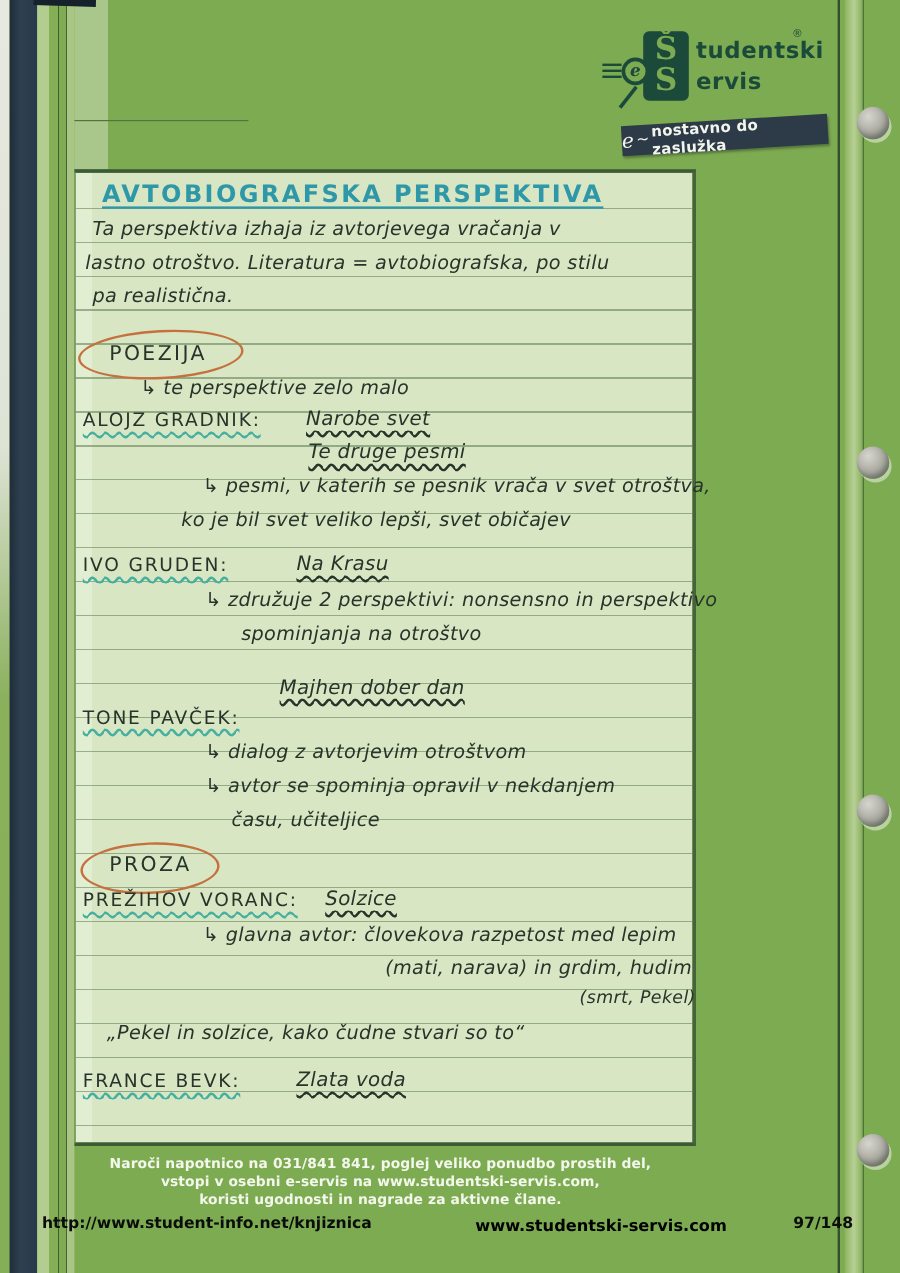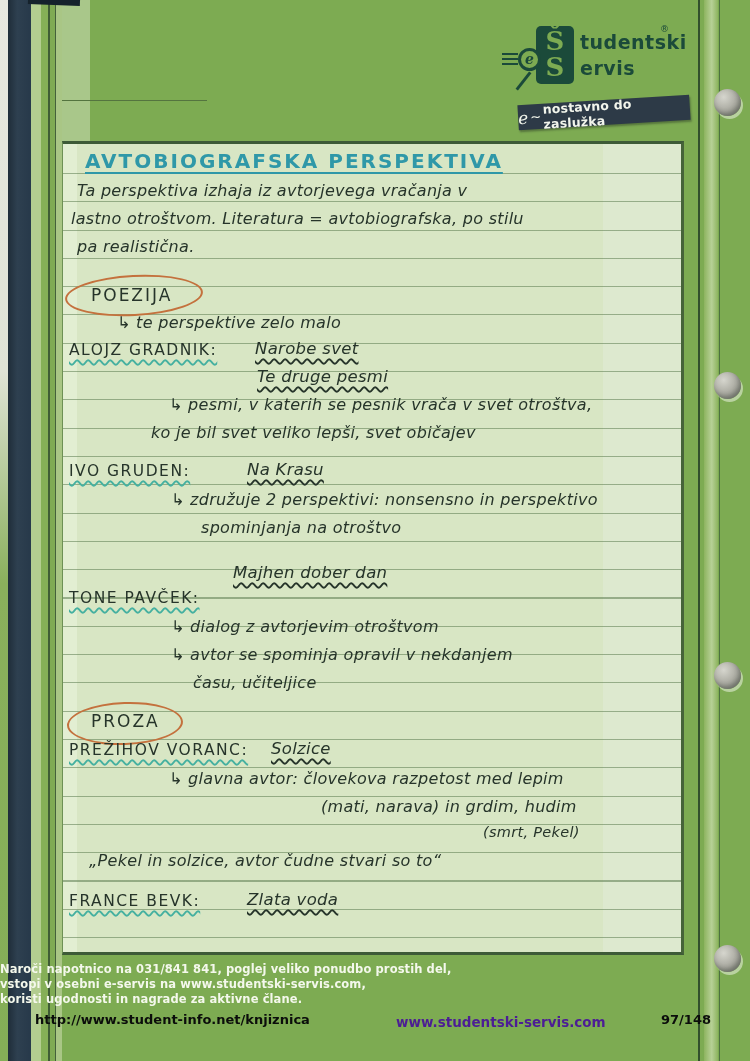--- a/index.html
+++ b/index.html
@@ -57,21 +57,21 @@
   .logo-reg { position:absolute; left:148px; top:-2px; font-size:9px; color:#1b4a3a; font-weight:normal; }
 
   .slogan-badge { position:absolute; left:518px; top:100px; width:172px; height:25px;
     background:#2d3a47; color:#f2f5ec; transform:rotate(-3.5deg);
     display:flex; align-items:center; justify-content:center; box-shadow:1px 2px 2px rgba(30,40,30,.4); }
   .slogan-e { font-family:"DejaVu Serif", serif; font-style:italic; font-size:17px; margin-right:1px; }
   .slogan-tilde { font-size:13px; margin:0 2px 0 1px; }
   .slogan-rest { font-size:12.5px; font-weight:bold; letter-spacing:.2px; }
 
   
-  .paper { position:absolute; left:62px; top:141px; width:622px; height:814px;
+  .paper { position:absolute; left:62px; top:141px; width:518px; height:814px;
     background:linear-gradient(to right,#e2eed2 0 14px,#d8e6c4 14px 540px,#dde9cf 540px 100%);
     border-top:3px solid #3d5a37; border-bottom:3px solid #3d5a37;
     border-right:3px solid #466339; border-left:1px solid #6d9055; }
   .rules { position:absolute; left:0; right:0; top:29px; bottom:0;
     background:repeating-linear-gradient(to bottom,#5b7b4f 0 1px, transparent 1px 28.3px);
     opacity:.55; }
 
   
   .hw { position:absolute; white-space:nowrap; color:#26342a;
     font-family:"DejaVu Sans", sans-serif; font-style:italic;
@@ -85,26 +85,26 @@
   .hw-book { text-decoration:underline wavy #26342a; text-decoration-thickness:1.5px;
     text-underline-offset:4px; font-size:16.5px; }
   .hw-heading { font-style:normal; font-size:17px; letter-spacing:2px; }
   .hw-small { font-size:14.5px; }
   .loop { position:absolute; border:2.5px solid #c4713d; border-radius:50%; }
   .loop-poezija { left:2px; top:131px; width:138px; height:41px; transform:rotate(-3deg); }
   .loop-proza { left:4px; top:558px; width:116px; height:43px; transform:rotate(-2deg); }
 
   
   .footer-print { position:absolute; left:0; top:962px; width:634px;
-    color:#f4f8ec; font-weight:bold; font-size:11.5px;
+    text-align:center; color:#f4f8ec; font-weight:bold; font-size:11.5px;
     line-height:15px; letter-spacing:.1px; }
   .bottom-bar { position:absolute; left:0; top:1010px; width:610px; height:26px; }
   .library-url { position:absolute; left:35px; top:2px; color:#0b0d0b;
     font-weight:bold; font-size:13px; }
-  .site-url { position:absolute; left:396px; top:4px; color:#4c1d95;
+  .site-url { position:absolute; left:396px; top:4px; color:#000000;
     font-weight:bold; font-size:13.5px; }
   .page-number { position:absolute; left:661px; top:2px; color:#0b0d0b;
     font-weight:bold; font-size:13px; }
 </style>
 </head>
 <body>
 
 <div class="scan-page">
 
   <div class="edge-white"></div>
@@ -146,21 +146,21 @@
     <span class="slogan-tilde">~</span>
     <span class="slogan-rest">nostavno do zaslužka</span>
   </div>
 
   <div class="paper">
     <div class="rules"></div>
 
     <div class="hw hw-title" style="left:22px; top:5px;">AVTOBIOGRAFSKA PERSPEKTIVA</div>
 
     <div class="hw" style="left:14px; top:37px;">Ta perspektiva izhaja iz avtorjevega vračanja v</div>
-    <div class="hw" style="left:8px;  top:65px;">lastno otroštvom. Literatura = avtobiografska, po stilu</div>
+    <div class="hw" style="left:8px;  top:65px;">lastno otroštvo. Literatura = avtobiografska, po stilu</div>
     <div class="hw" style="left:14px; top:93px;">pa realistična.</div>
 
     <div class="loop loop-poezija"></div>
     <div class="hw hw-heading" style="left:28px; top:141px;">POEZIJA</div>
     <div class="hw" style="left:54px; top:169px;">↳ te perspektive zelo malo</div>
 
     <div class="hw hw-name" style="left:6px; top:197px;">ALOJZ GRADNIK:</div>
     <div class="hw hw-book" style="left:192px; top:195px;">Narobe svet</div>
     <div class="hw hw-book" style="left:194px; top:223px;">Te druge pesmi</div>
     <div class="hw" style="left:106px; top:251px;">↳ pesmi, v katerih se pesnik vrača v svet otroštva,</div>
@@ -178,21 +178,21 @@
     <div class="hw" style="left:130px; top:529px;">času, učiteljice</div>
 
     <div class="loop loop-proza"></div>
     <div class="hw hw-heading" style="left:28px; top:567px;">PROZA</div>
 
     <div class="hw hw-name" style="left:6px; top:597px;">PREŽIHOV VORANC:</div>
     <div class="hw hw-book" style="left:208px; top:595px;">Solzice</div>
     <div class="hw" style="left:106px; top:625px;">↳ glavna avtor: človekova razpetost med lepim</div>
     <div class="hw" style="left:258px; top:653px;">(mati, narava) in grdim, hudim</div>
     <div class="hw hw-small" style="left:420px; top:680px;">(smrt, Pekel)</div>
-    <div class="hw" style="left:26px; top:707px;">„Pekel in solzice, avtor čudne stvari so to“</div>
+    <div class="hw" style="left:26px; top:707px;">„Pekel in solzice, kako čudne stvari so to“</div>
 
     <div class="hw hw-name" style="left:6px; top:748px;">FRANCE BEVK:</div>
     <div class="hw hw-book" style="left:184px; top:746px;">Zlata voda</div>
   </div>
 
   <div class="footer-print">
     <div>Naroči napotnico na 031/841 841, poglej veliko ponudbo prostih del,</div>
     <div>vstopi v osebni e-servis na www.studentski-servis.com,</div>
     <div>koristi ugodnosti in nagrade za aktivne člane.</div>
   </div>

